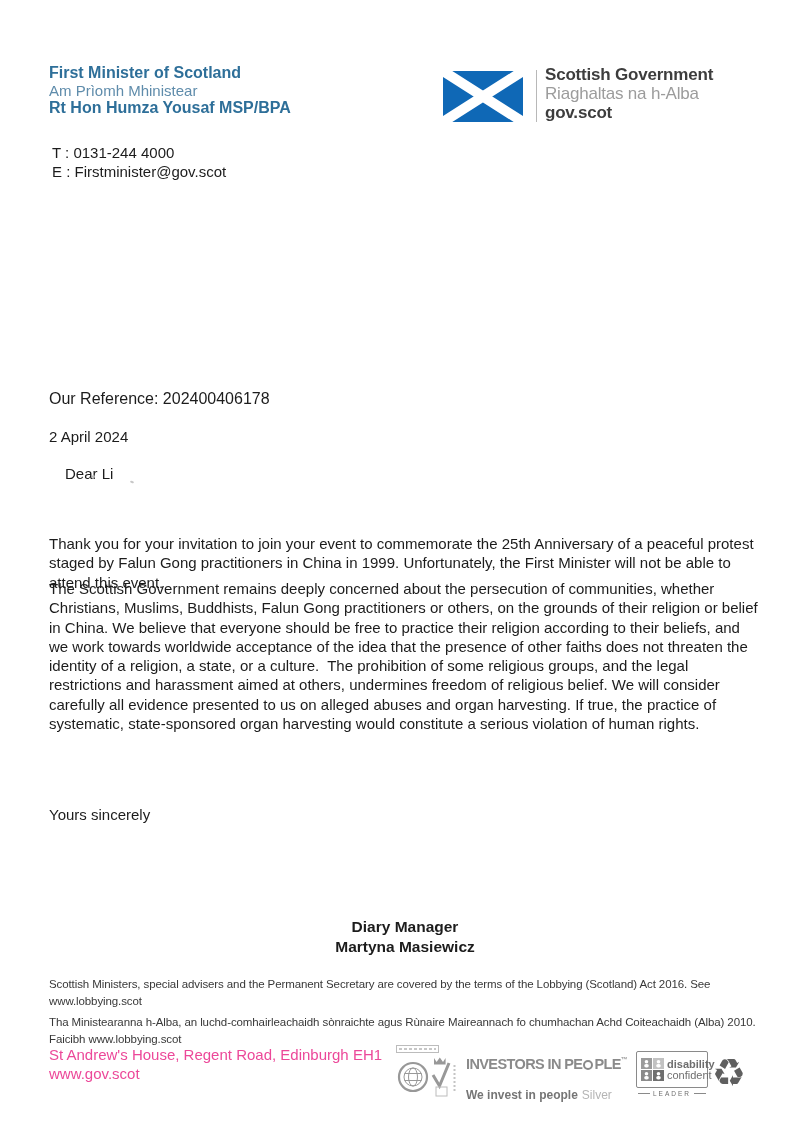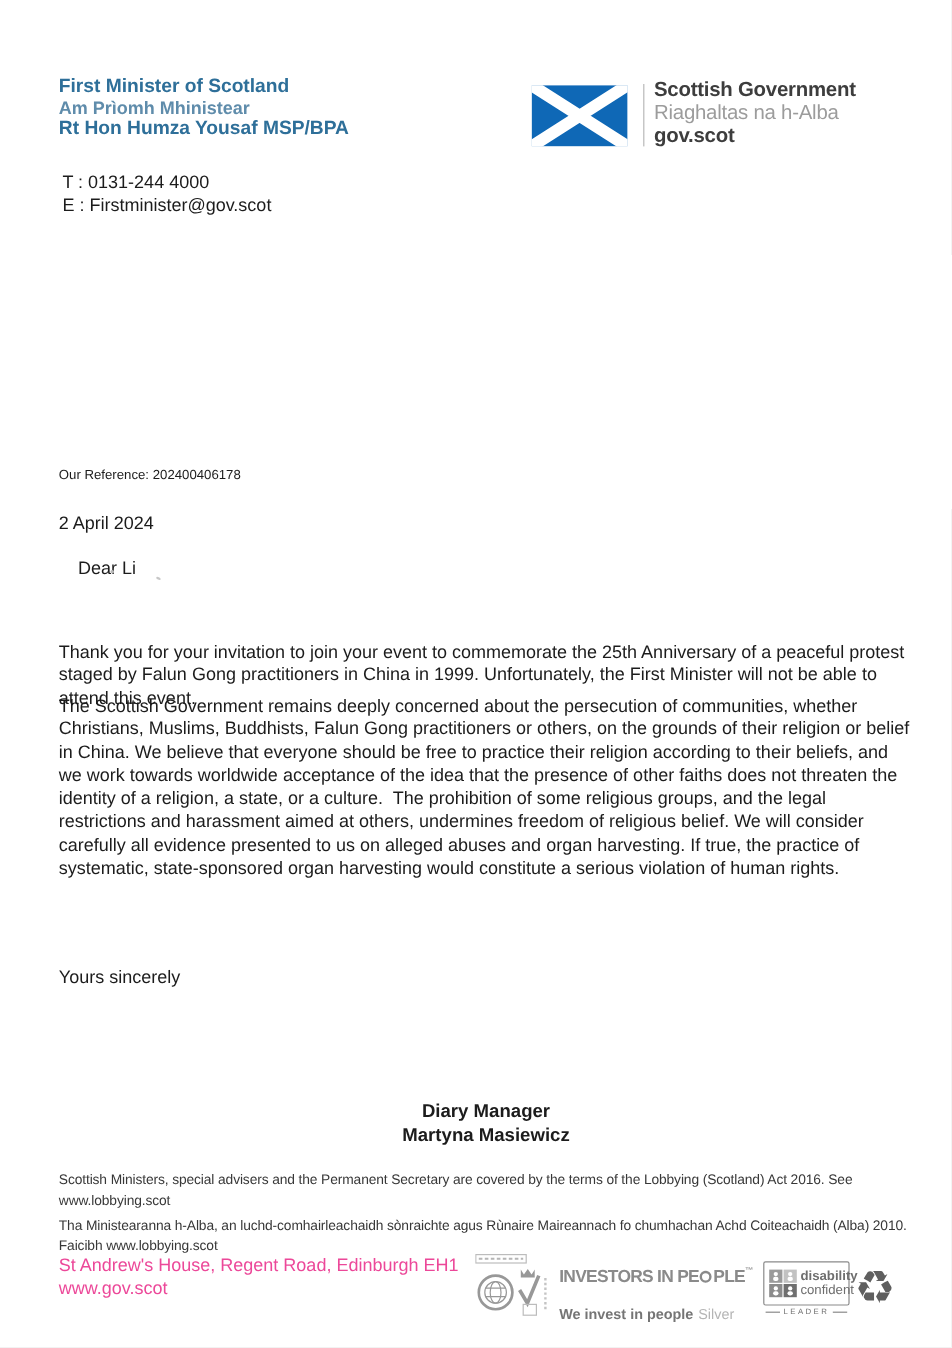--- a/index.html
+++ b/index.html
@@ -11,37 +11,37 @@
     height: 1123px;
     background: #ffffff;
     margin: 0 auto;
     overflow: hidden;
     color: #1c1c1c;
   }
 
   
   .sender { position: absolute; left: 49px; top: 64px; }
   .sender-title   { font-size: 16px; font-weight: bold; color: #2e6f99; line-height: 18px; }
-  .sender-gaelic  { font-size: 15px; font-weight: bold; color: #5f8cab; line-height: 17px; }
+  .sender-gaelic  { font-size: 15px; font-weight: normal; color: #5f8cab; line-height: 17px; }
   .sender-name    { font-size: 16px; font-weight: bold; color: #2e6f99; line-height: 18px; }
 
   
   .gov-logo { position: absolute; left: 443px; top: 68px; display: flex; align-items: flex-end; }
   .gov-logo svg { display: block; }
   .logo-divider { width: 1px; height: 52px; background: #b8b8b8; margin-left: 13px; }
   .logo-text { margin-left: 8px; margin-top: -3px; }
   .logo-name    { font-size: 17px; font-weight: 600; color: #3d3d3d; line-height: 19px; letter-spacing: -0.2px; }
   .logo-gaelic  { font-size: 17px; font-weight: 400; color: #9c9c9c; line-height: 19px; letter-spacing: -0.2px; }
   .logo-website { font-size: 17px; font-weight: 700; color: #3d3d3d; line-height: 19px; letter-spacing: -0.2px; }
 
   
   .contact { position: absolute; left: 52px; top: 144px; font-size: 15px; line-height: 18.5px; color: #1c1c1c; }
 
   
-  .reference  { position: absolute; left: 49px; top: 390px; font-size: 11px; }
+  .reference  { position: absolute; left: 49px; top: 390px; font-size: 16px; }
   .date       { position: absolute; left: 49px; top: 428px; font-size: 15px; }
   .salutation { position: absolute; left: 49px; top: 465px; font-size: 15px; margin-left: 16px; }
   .speck { position: absolute; background: #b9b9b9; border-radius: 50%; }
   .speck.s1 { left: 92px; top: 475px; width: 3px; height: 3px; }
   .speck.s2 { left: 130px; top: 481px; width: 4px; height: 2px; transform: rotate(25deg); opacity: .8; }
   .para { position: absolute; left: 49px; width: 712px; font-size: 15px; line-height: 19.3px; white-space: pre-wrap; }
   .para1 { top: 502px; margin-top: 32px; }
   .para2 { top: 579px; }
   .closing { position: absolute; left: 49px; top: 806px; font-size: 15px; }
   .signature { position: absolute; left: 49px; top: 917px; width: 712px; text-align: center; font-size: 15.5px; font-weight: bold; line-height: 20px; }

